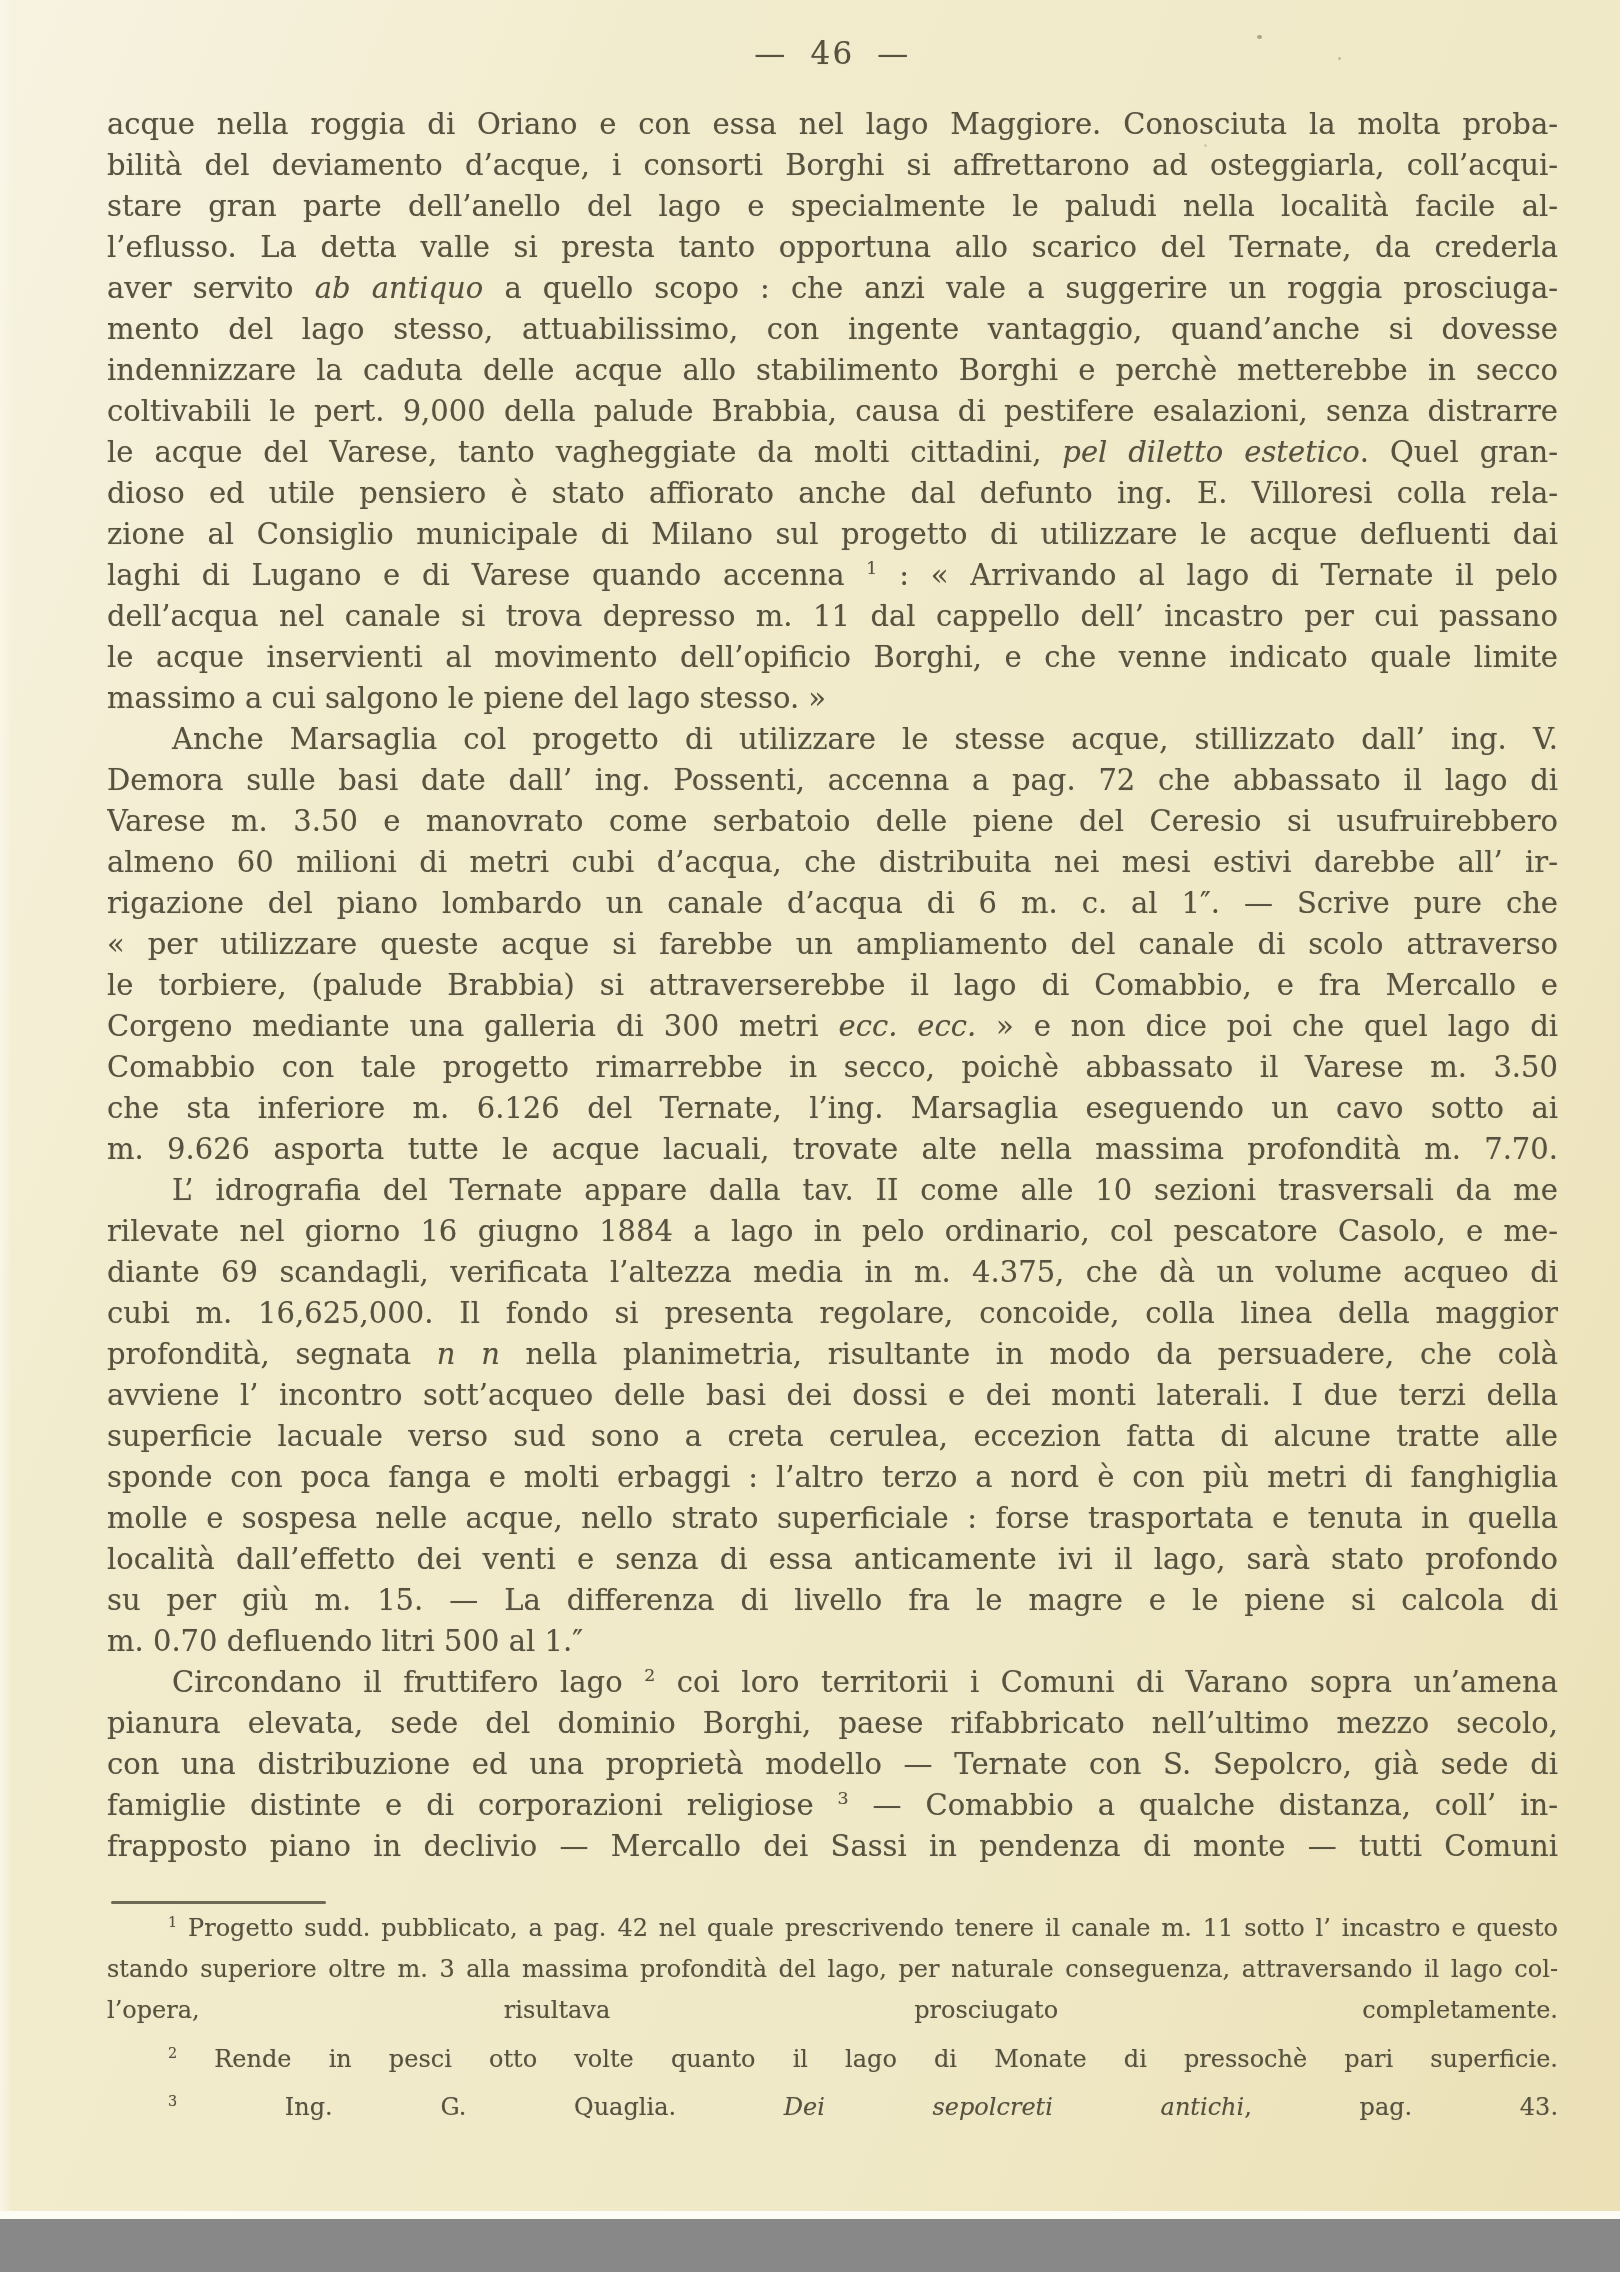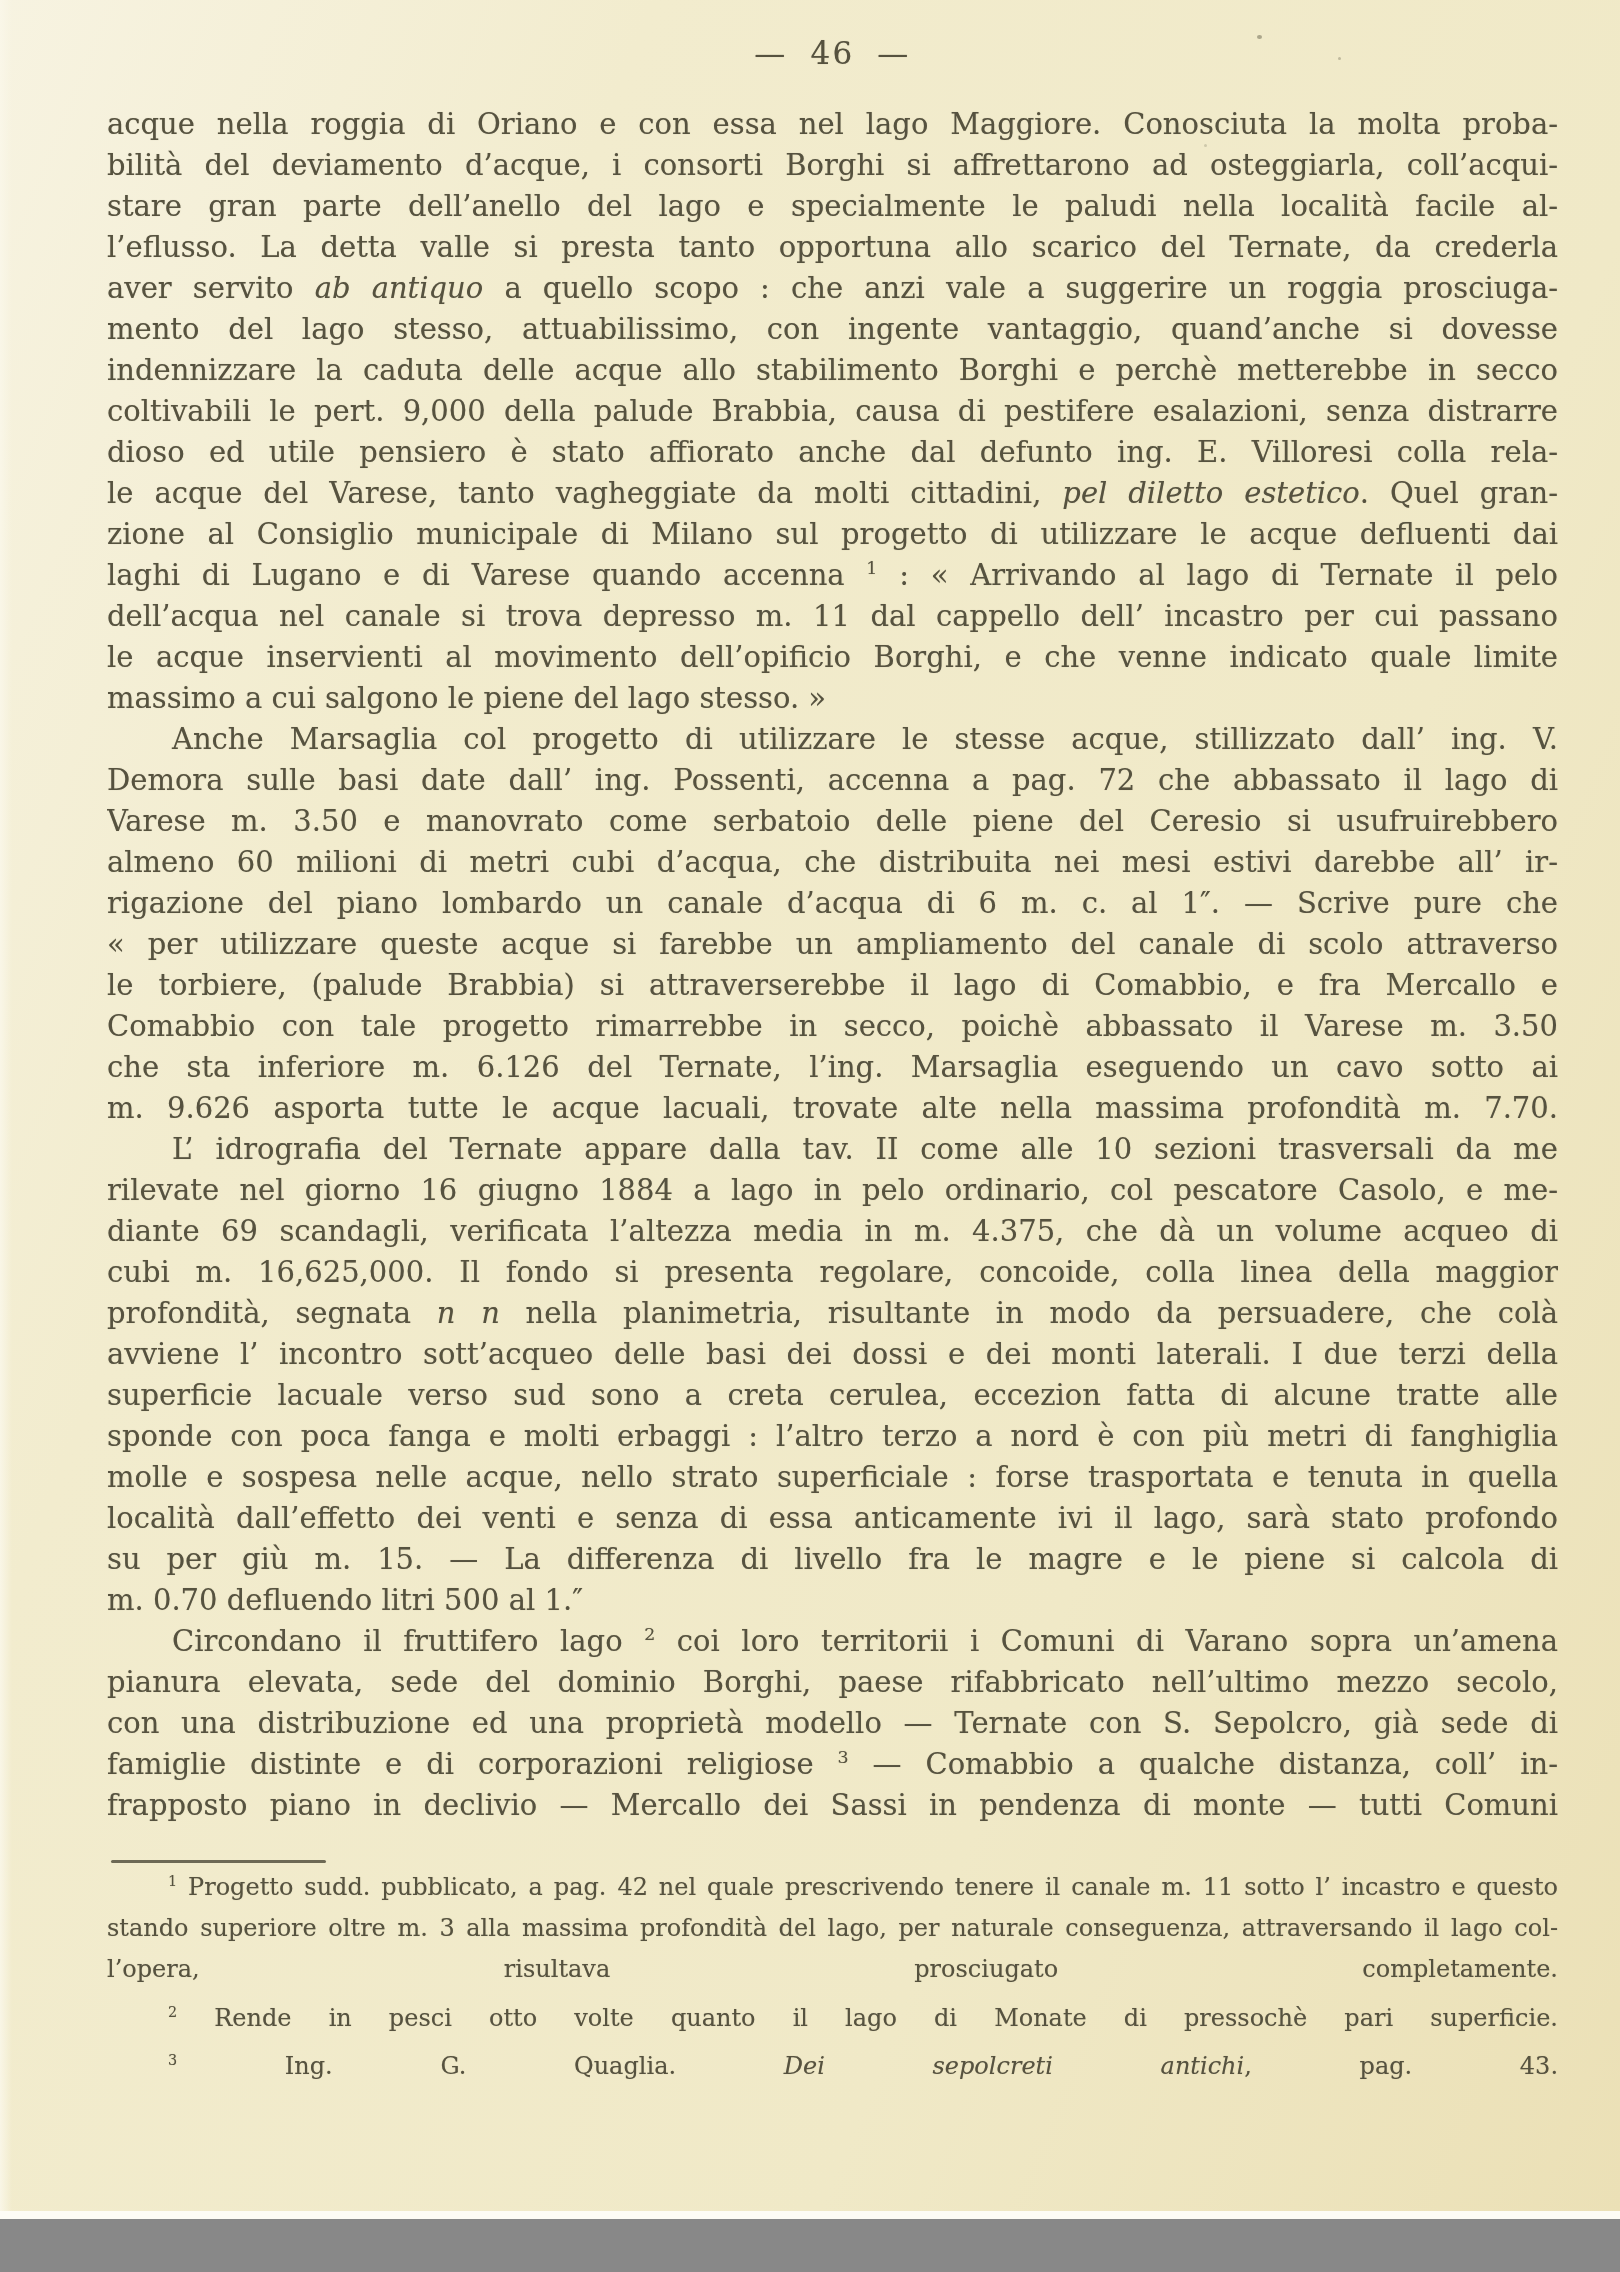--- a/index.html
+++ b/index.html
@@ -66,34 +66,35 @@
 
     <div class="bodytext">
         <div class="tline"><span>acque nella roggia di Oriano e con essa nel lago Maggiore. Conosciuta la molta proba-</span></div>
         <div class="tline"><span>bilità del deviamento d’acque, i consorti Borghi si affrettarono ad osteggiarla, coll’acqui-</span></div>
         <div class="tline"><span>stare gran parte dell’anello del lago e specialmente le paludi nella località facile al-</span></div>
         <div class="tline"><span>l’eflusso. La detta valle si presta tanto opportuna allo scarico del Ternate, da crederla</span></div>
         <div class="tline"><span>aver servito </span><span class="it">ab antiquo</span><span> a quello scopo : che anzi vale a suggerire un roggia prosciuga-</span></div>
         <div class="tline"><span>mento del lago stesso, attuabilissimo, con ingente vantaggio, quand’anche si dovesse</span></div>
         <div class="tline"><span>indennizzare la caduta delle acque allo stabilimento Borghi e perchè metterebbe in secco</span></div>
         <div class="tline"><span>coltivabili le pert. 9,000 della palude Brabbia, causa di pestifere esalazioni, senza distrarre</span></div>
+        <div class="tline"><span>le acque del Varese, tanto vagheggiate da molti cittadini, </span><span class="it">pel diletto estetico</span><span>. Quel gran-</span></div>
         <div class="tline"><span>dioso ed utile pensiero è stato affiorato anche dal defunto ing. E. Villoresi colla rela-</span></div>
-        <div class="tline"><span>le acque del Varese, tanto vagheggiate da molti cittadini, </span><span class="it">pel diletto estetico</span><span>. Quel gran-</span></div>
         <div class="tline"><span>zione al Consiglio municipale di Milano sul progetto di utilizzare le acque defluenti dai</span></div>
         <div class="tline"><span>laghi di Lugano e di Varese quando accenna </span><span class="sup">1</span><span> : « Arrivando al lago di Ternate il pelo</span></div>
         <div class="tline"><span>dell’acqua nel canale si trova depresso m. 11 dal cappello dell’ incastro per cui passano</span></div>
         <div class="tline"><span>le acque inservienti al movimento dell’opificio Borghi, e che venne indicato quale limite</span></div>
         <div class="tline end"><span>massimo a cui salgono le piene del lago stesso. »</span></div>
         <div class="tline indent"><span>Anche Marsaglia col progetto di utilizzare le stesse acque, stillizzato dall’ ing. V.</span></div>
         <div class="tline"><span>Demora sulle basi date dall’ ing. Possenti, accenna a pag. 72 che abbassato il lago di</span></div>
         <div class="tline"><span>Varese m. 3.50 e manovrato come serbatoio delle piene del Ceresio si usufruirebbero</span></div>
         <div class="tline"><span>almeno 60 milioni di metri cubi d’acqua, che distribuita nei mesi estivi darebbe all’ ir-</span></div>
         <div class="tline"><span>rigazione del piano lombardo un canale d’acqua di 6 m. c. al 1″. — Scrive pure che</span></div>
         <div class="tline"><span>« per utilizzare queste acque si farebbe un ampliamento del canale di scolo attraverso</span></div>
         <div class="tline"><span>le torbiere, (palude Brabbia) si attraverserebbe il lago di Comabbio, e fra Mercallo e</span></div>
+        <div class="tline"><span>Corgeno mediante una galleria di 300 metri </span><span class="it">ecc. ecc.</span><span> » e non dice poi che quel lago di</span></div>
         <div class="tline"><span>Comabbio con tale progetto rimarrebbe in secco, poichè abbassato il Varese m. 3.50</span></div>
         <div class="tline"><span>che sta inferiore m. 6.126 del Ternate, l’ing. Marsaglia eseguendo un cavo sotto ai</span></div>
         <div class="tline"><span>m. 9.626 asporta tutte le acque lacuali, trovate alte nella massima profondità m. 7.70.</span></div>
         <div class="tline indent"><span>L’ idrografia del Ternate appare dalla tav. II come alle 10 sezioni trasversali da me</span></div>
         <div class="tline"><span>rilevate nel giorno 16 giugno 1884 a lago in pelo ordinario, col pescatore Casolo, e me-</span></div>
         <div class="tline"><span>diante 69 scandagli, verificata l’altezza media in m. 4.375, che dà un volume acqueo di</span></div>
         <div class="tline"><span>cubi m. 16,625,000. Il fondo si presenta regolare, concoide, colla linea della maggior</span></div>
         <div class="tline"><span>profondità, segnata </span><span class="it">n n</span><span> nella planimetria, risultante in modo da persuadere, che colà</span></div>
         <div class="tline"><span>avviene l’ incontro sott’acqueo delle basi dei dossi e dei monti laterali. I due terzi della</span></div>
         <div class="tline"><span>superficie lacuale verso sud sono a creta cerulea, eccezion fatta di alcune tratte alle</span></div>

